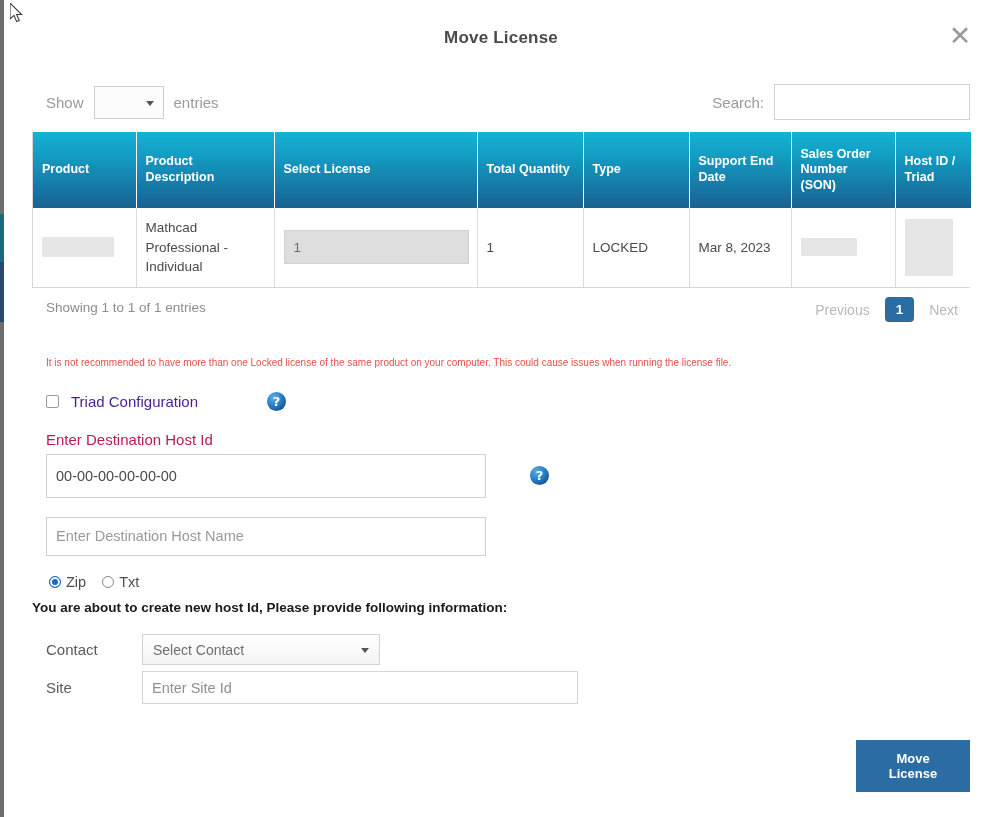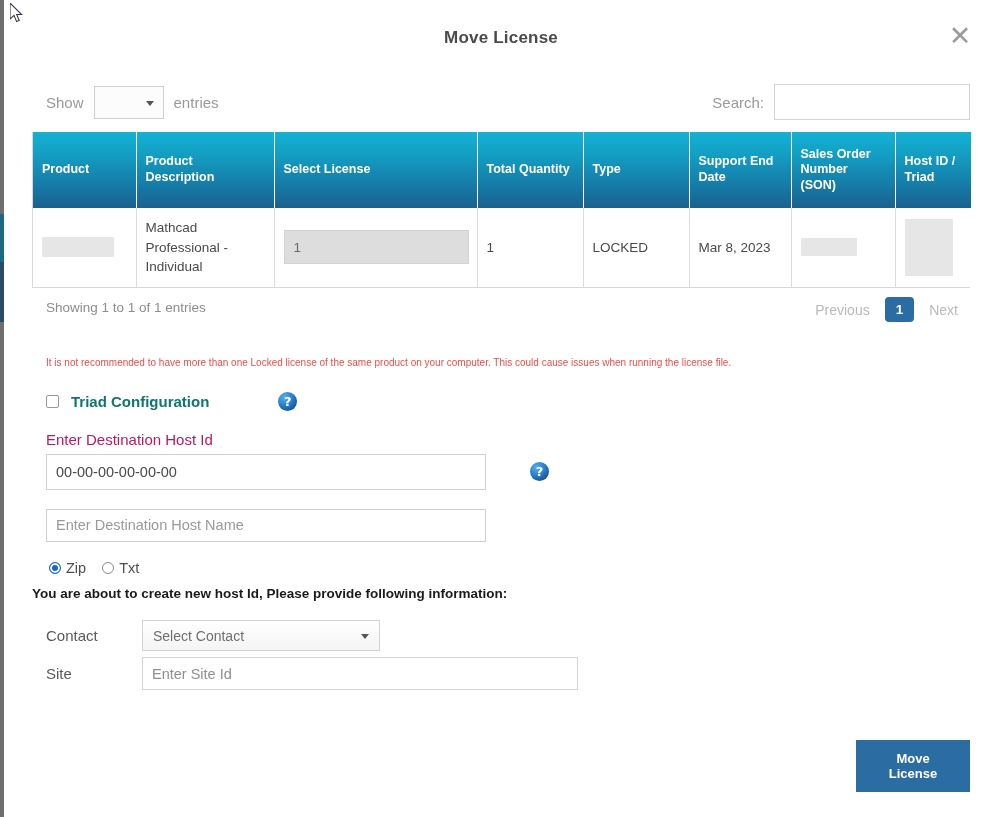--- a/index.html
+++ b/index.html
@@ -277,22 +277,21 @@
     width: 13px; height: 13px;
     border: 1px solid #9a9a9a;
     background: #fff;
     border-radius: 2px;
     margin-right: 12px;
     cursor: pointer;
     flex: none;
   }
   .triad-label {
     font-size: 15px;
-    color: #0f766e;
-    font-weight: bold;
+    color: #4c1d95;
   }
   .help {
     width: 19px;
     height: 19px;
     border-radius: 50%;
     background: radial-gradient(circle at 34% 28%, #59aee8 0%, #2f86d0 38%, #14559e 78%, #0c3f7d 100%);
     color: #ffffff;
     font-size: 13px;
     font-weight: bold;
     line-height: 19px;
@@ -309,35 +308,35 @@
     color: #be185d;
     margin-top: 14px;
     margin-bottom: 6px;
   }
   .field-row {
     display: flex;
     align-items: center;
   }
   .txt-input {
     width: 440px;
-    height: 36px;
+    height: 44px;
     border: 1px solid #d0d0d0;
     background: #ffffff;
     font-size: 14.5px;
     padding: 0 9px;
     font-family: "Liberation Sans", sans-serif;
     color: #444;
     outline: none;
   }
   .txt-input.filled { color: #4a4a4a; }
   .txt-input::placeholder { color: #9a9a9a; }
   .help.hostid { margin-left: 44px; }
 
   .hostname-wrap { margin-top: 19px; }
-  .txt-input.hostname { height: 33px; }
+  .txt-input.hostname { height: 39px; }
 
   .radio-row {
     display: flex;
     align-items: center;
     margin-top: 18px;
     margin-left: 3px;
     font-size: 14.5px;
     color: #4f4f4f;
   }
   .radio {

